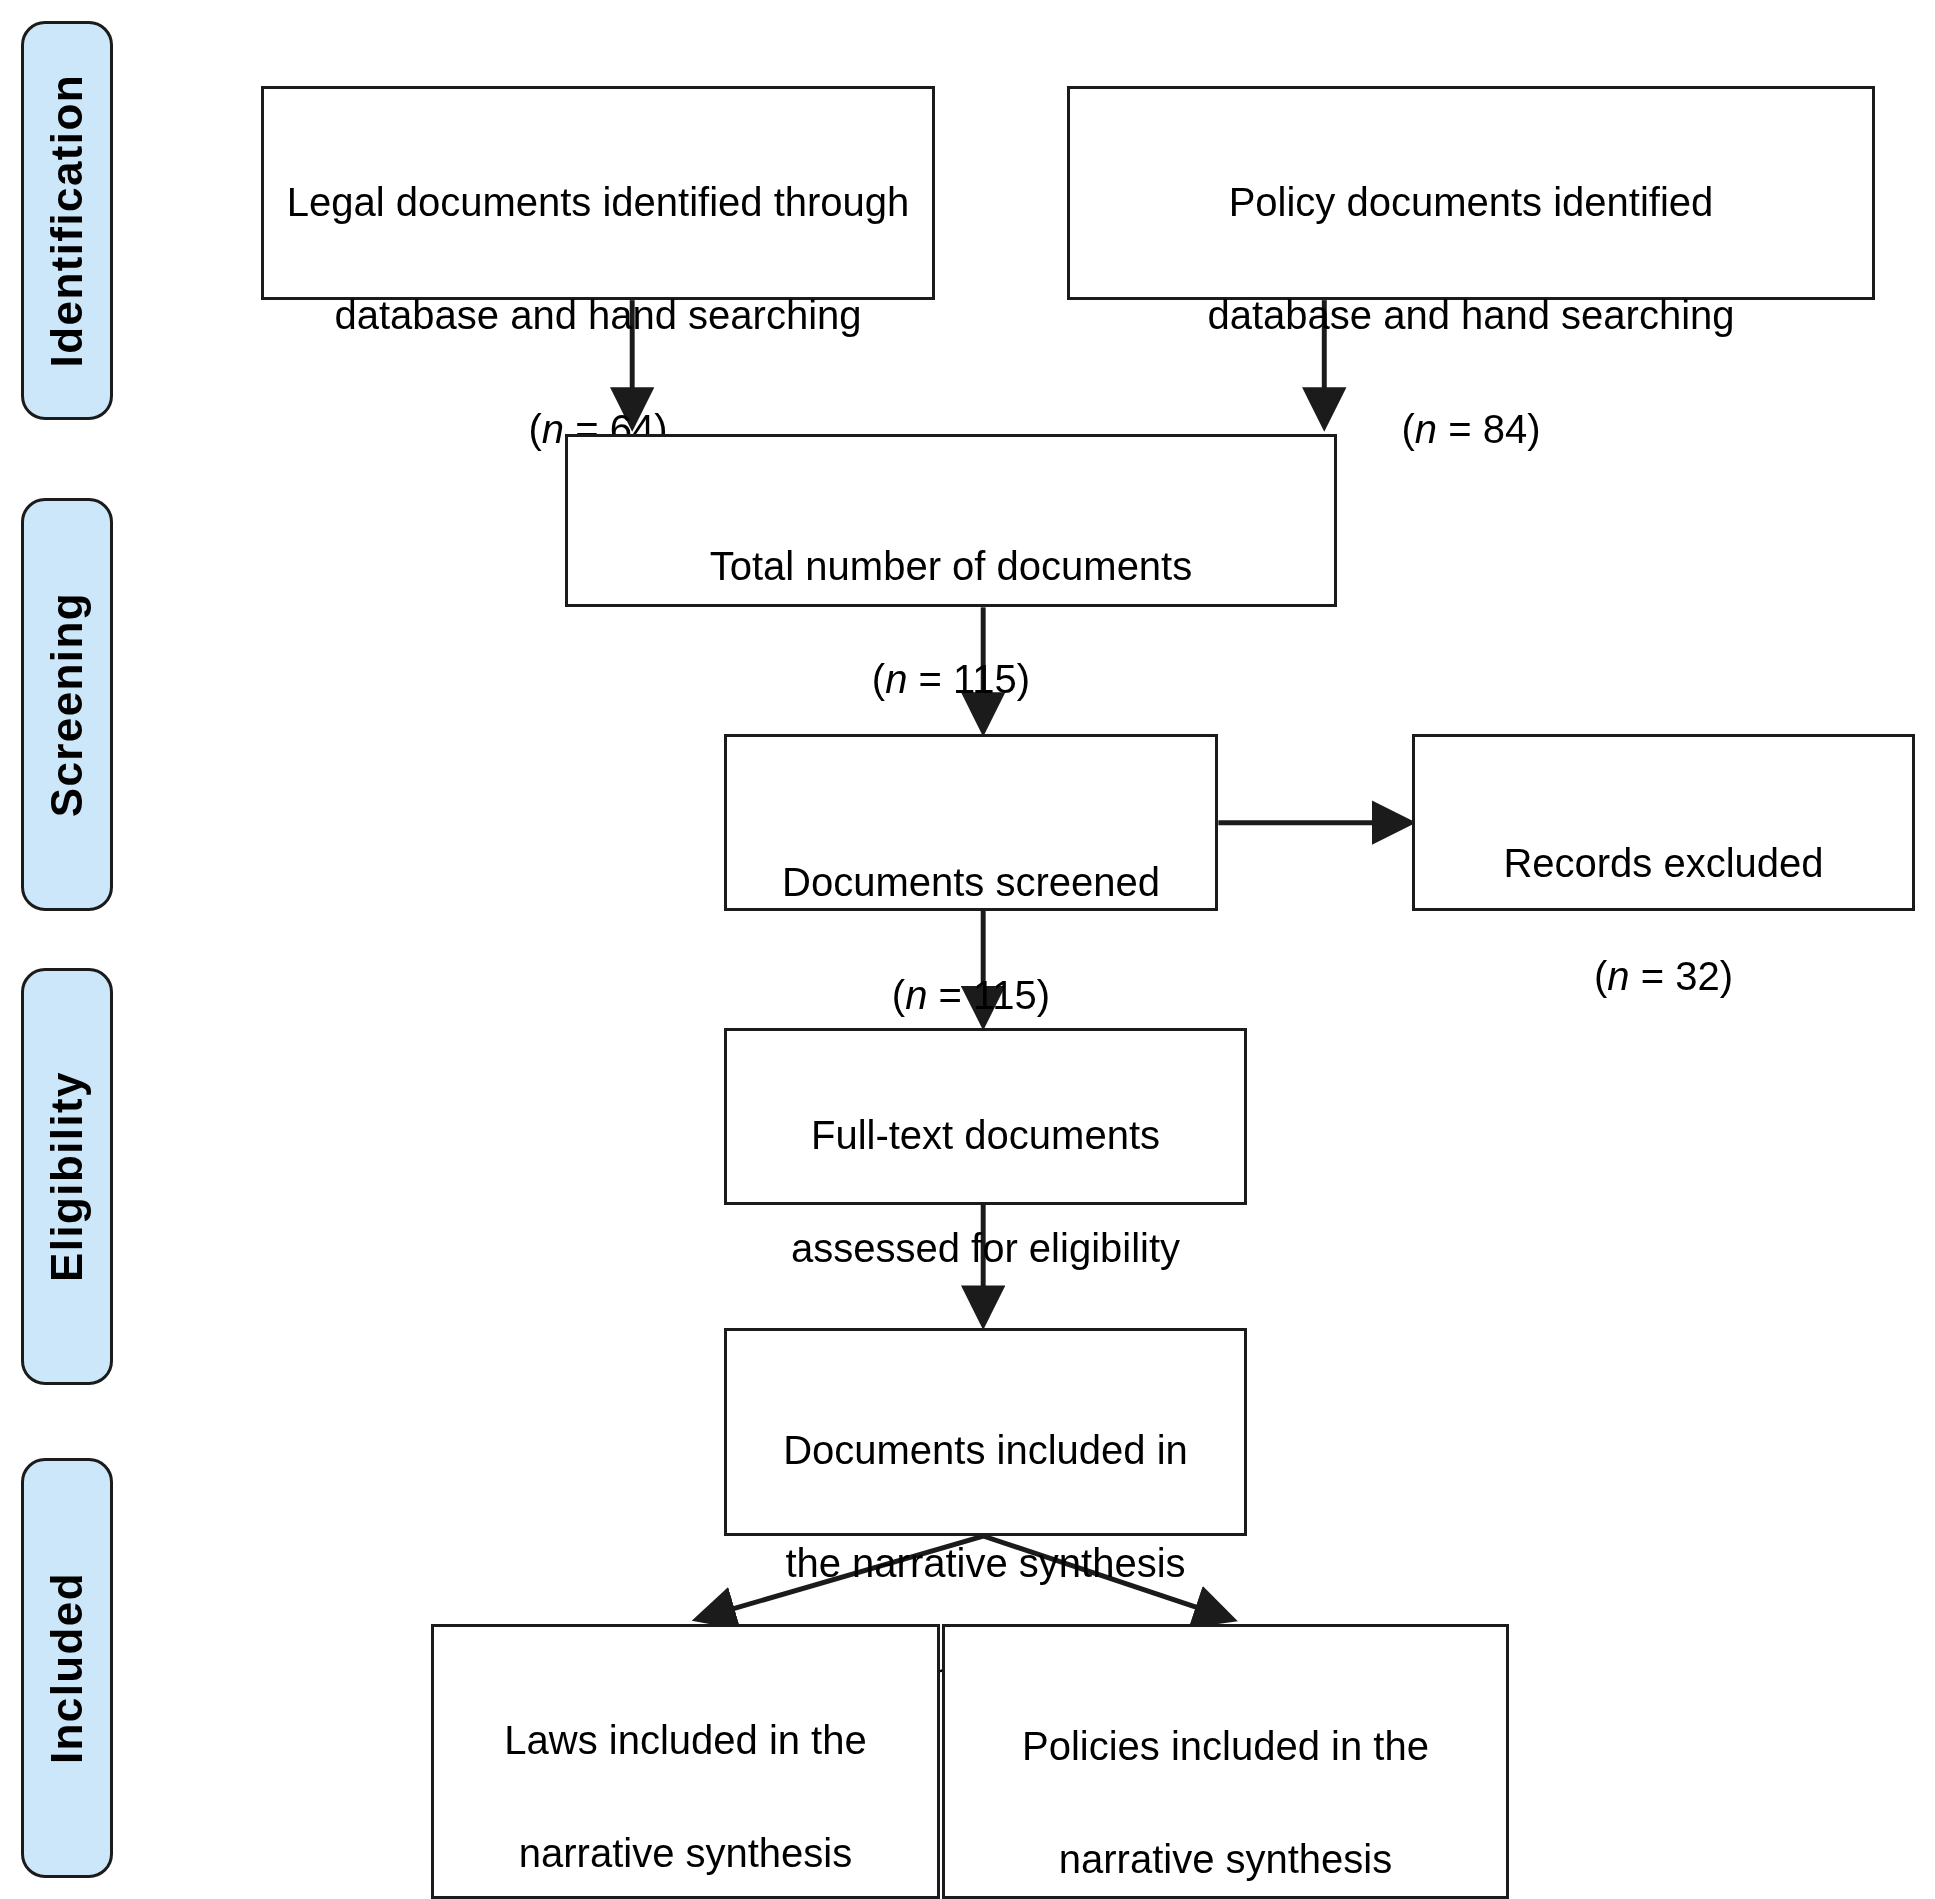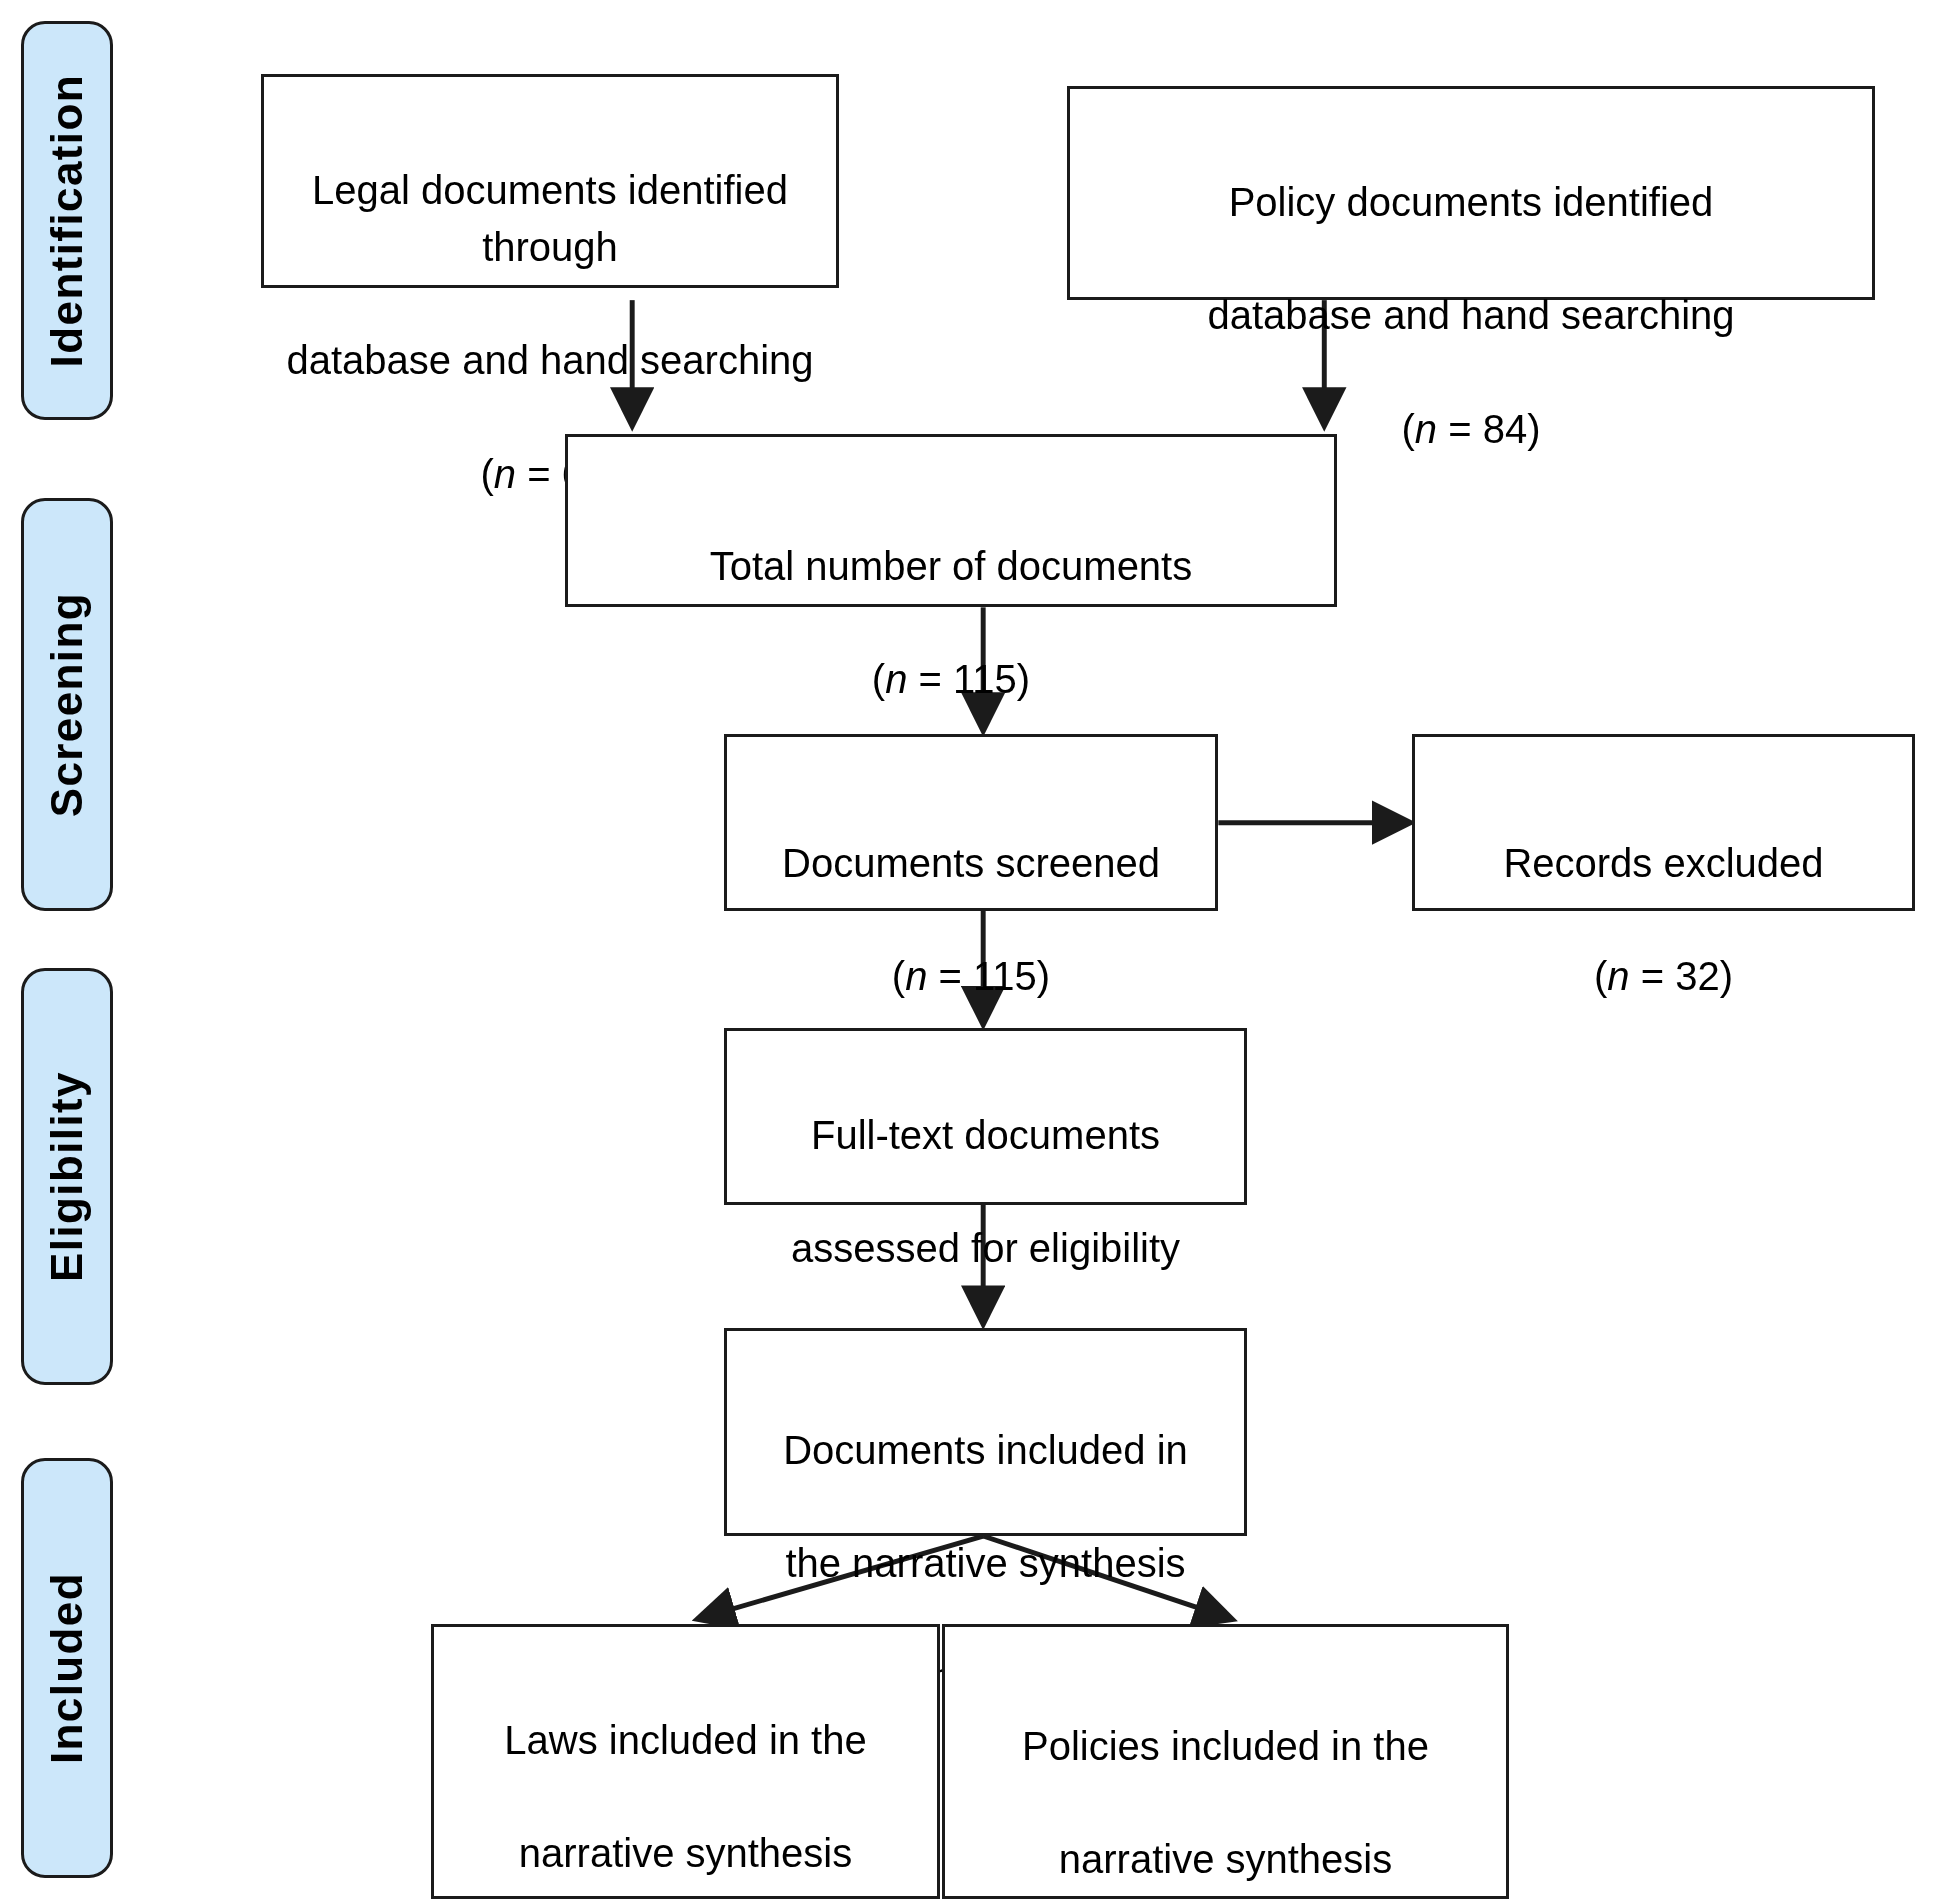--- a/index.html
+++ b/index.html
@@ -109,21 +109,21 @@
 
     <line x1="1392" y1="1290" x2="1392" y2="1448" stroke="#1b1b1b" stroke-width="7" marker-end="url(#arrowhead)"></line>
 
     <line x1="1392" y1="1705" x2="1392" y2="1872" stroke="#1b1b1b" stroke-width="7" marker-end="url(#arrowhead)"></line>
 
     <line x1="1392" y1="2175" x2="990" y2="2292" stroke="#1b1b1b" stroke-width="7" marker-end="url(#arrowhead)"></line>
 
     <line x1="1392" y1="2175" x2="1742" y2="2292" stroke="#1b1b1b" stroke-width="7" marker-end="url(#arrowhead)"></line>
   </svg>
 
-  <div class="flow-box" style="left:261px; top:74px; width:578px; height:214px;">
+  <div class="flow-box" style="left:261px; top:86px; width:674px; height:214px;">
     <div class="box-text">
       <span>Legal documents identified through</span><br>
       <span>database and hand searching</span><br>
       <span><span>(</span><span class="nital">n</span><span> = 64)</span></span>
     </div>
   </div>
 
   <div class="flow-box" style="left:1038px; top:86px; width:808px; height:214px;margin-left:29px;">
     <div class="box-text">
       <span>Policy documents identified</span><br>
@@ -132,21 +132,21 @@
     </div>
   </div>
 
   <div class="flow-box" style="left:565px; top:434px; width:772px; height:173px; padding-top:44px;">
     <div class="box-text">
       <span>Total number of documents</span><br>
       <span><span>(</span><span class="nital">n</span><span> = 115)</span></span>
     </div>
   </div>
 
-  <div class="flow-box" style="left:724px; top:734px; width:494px; height:177px; padding-top:41px;">
+  <div class="flow-box" style="left:724px; top:734px; width:494px; height:177px; padding-top:60px;">
     <div class="box-text">
       <span>Documents screened</span><br>
       <span><span>(</span><span class="nital">n</span><span> = 115)</span></span>
     </div>
   </div>
 
   <div class="flow-box" style="left:1412px; top:734px; width:503px; height:177px; padding-top:41px;">
     <div class="box-text">
       <span>Records excluded</span><br>
       <span><span>(</span><span class="nital">n</span><span> = 32)</span></span>

